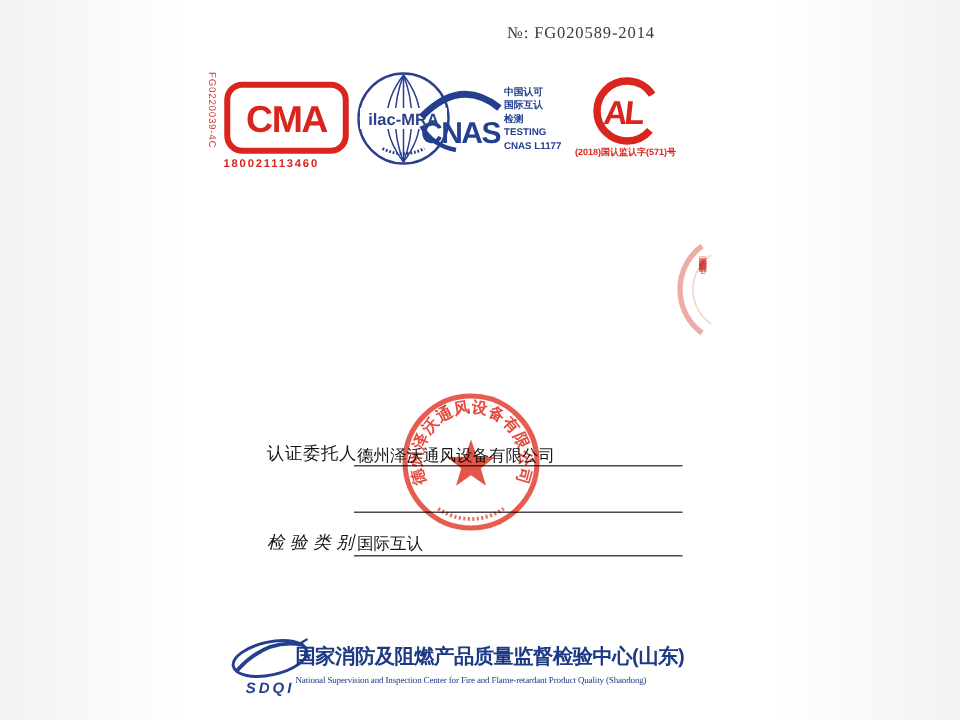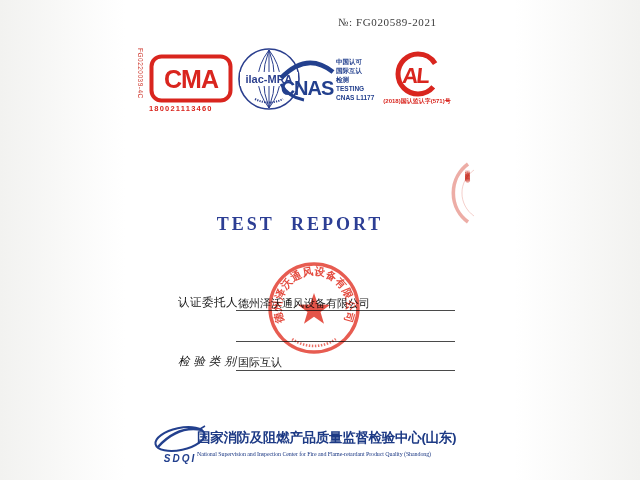--- a/index.html
+++ b/index.html
@@ -49,21 +49,21 @@
     font-weight:bold; font-size:13.5px; color:#1d3a85; white-space:nowrap; letter-spacing:-.3px; }
   .org-en { left:197px; top:451px; width:270px; font-size:6px; color:#1d3a85; letter-spacing:-.1px; white-space:nowrap; }
 
   svg text { font-family:"Liberation Sans",sans-serif; }
 </style>
 </head>
 <body>
 
 <div class="page">
 
-  <div class="abs report-no">№: FG020589-2021</div>
+  <div class="abs report-no">№: FG020589-2014</div>
 
   <div class="abs vcode">FG0220039-4C</div>
 
   <svg class="abs" style="left:149px;top:54px;" width="84" height="49" viewBox="0 0 84 49">
     <rect x="2.5" y="2.5" width="79" height="44" rx="10" fill="none" stroke="#d9251e" stroke-width="4"></rect>
     <text x="42" y="34" text-anchor="middle" font-size="25" font-weight="bold" fill="#d9251e" letter-spacing="-1">CMA</text>
   </svg>
   <div class="abs cma-num">180021113460</div>
 
   <svg class="abs" style="left:237px;top:47px;" width="64" height="64" viewBox="0 0 64 64">
@@ -97,21 +97,20 @@
     <text x="30" y="33" text-anchor="middle" font-size="22" font-weight="bold" fill="#d9251e" letter-spacing="-2" transform="skewX(-6)">AL</text>
   </svg>
   <div class="abs cal-caption">(2018)国认监认字(571)号</div>
 
   <svg class="abs seal" style="left:448px;top:150px;" width="52" height="88" viewBox="0 0 52 88">
     <path d="M20 72 A36 36 0 0 1 20 14" fill="none" stroke="#dd6a5e" stroke-width="3.6" opacity=".6"></path>
     <path d="M26 66 A28 28 0 0 1 26 20" fill="none" stroke="#dd6a5e" stroke-width="1" opacity=".35"></path>
   </svg>
   <div class="abs vseal-text">国家消防产品质量监督检验中心</div>
 
-  <div class="abs title-en">TEST REPORT</div>
 
   <div class="abs flabel" style="left:178px;top:295px;">认证委托人：</div>
   <div class="abs fvalue" style="left:238px;top:296px;">德州泽沃通风设备有限公司</div>
   <div class="abs uline" style="top:310px;"></div>
 
   <div class="abs uline" style="top:341px;"></div>
 
   <div class="abs flabel" style="left:178px;top:354px;font-style:italic;">检 验 类 别：</div>
   <div class="abs fvalue" style="left:238px;top:355px;">国际互认</div>
   <div class="abs uline" style="top:370px;"></div>

